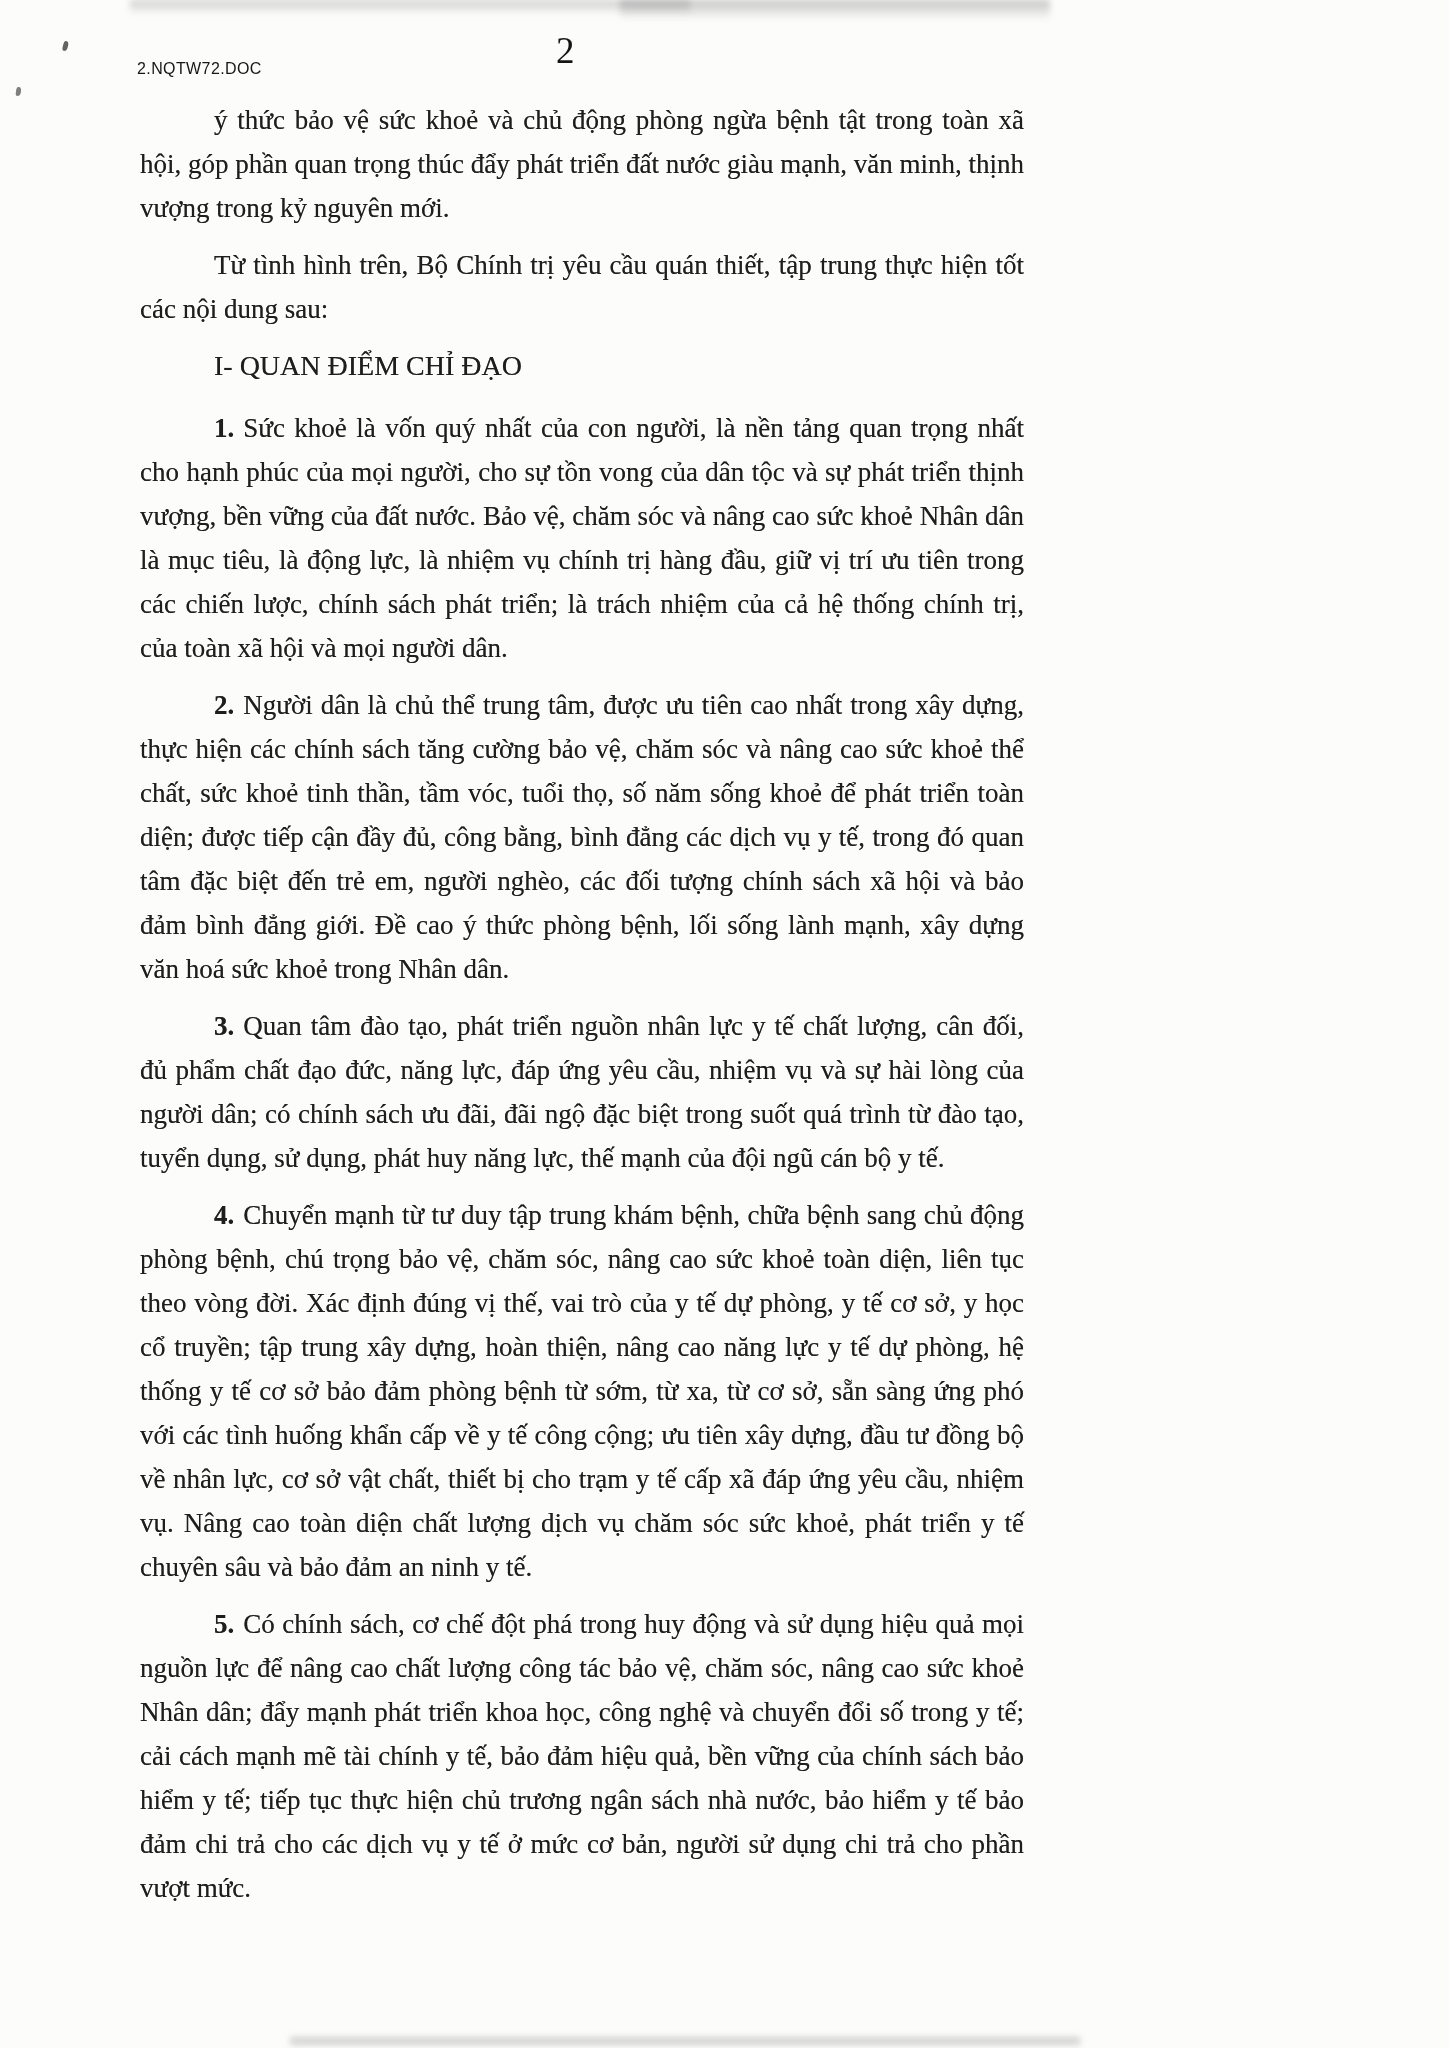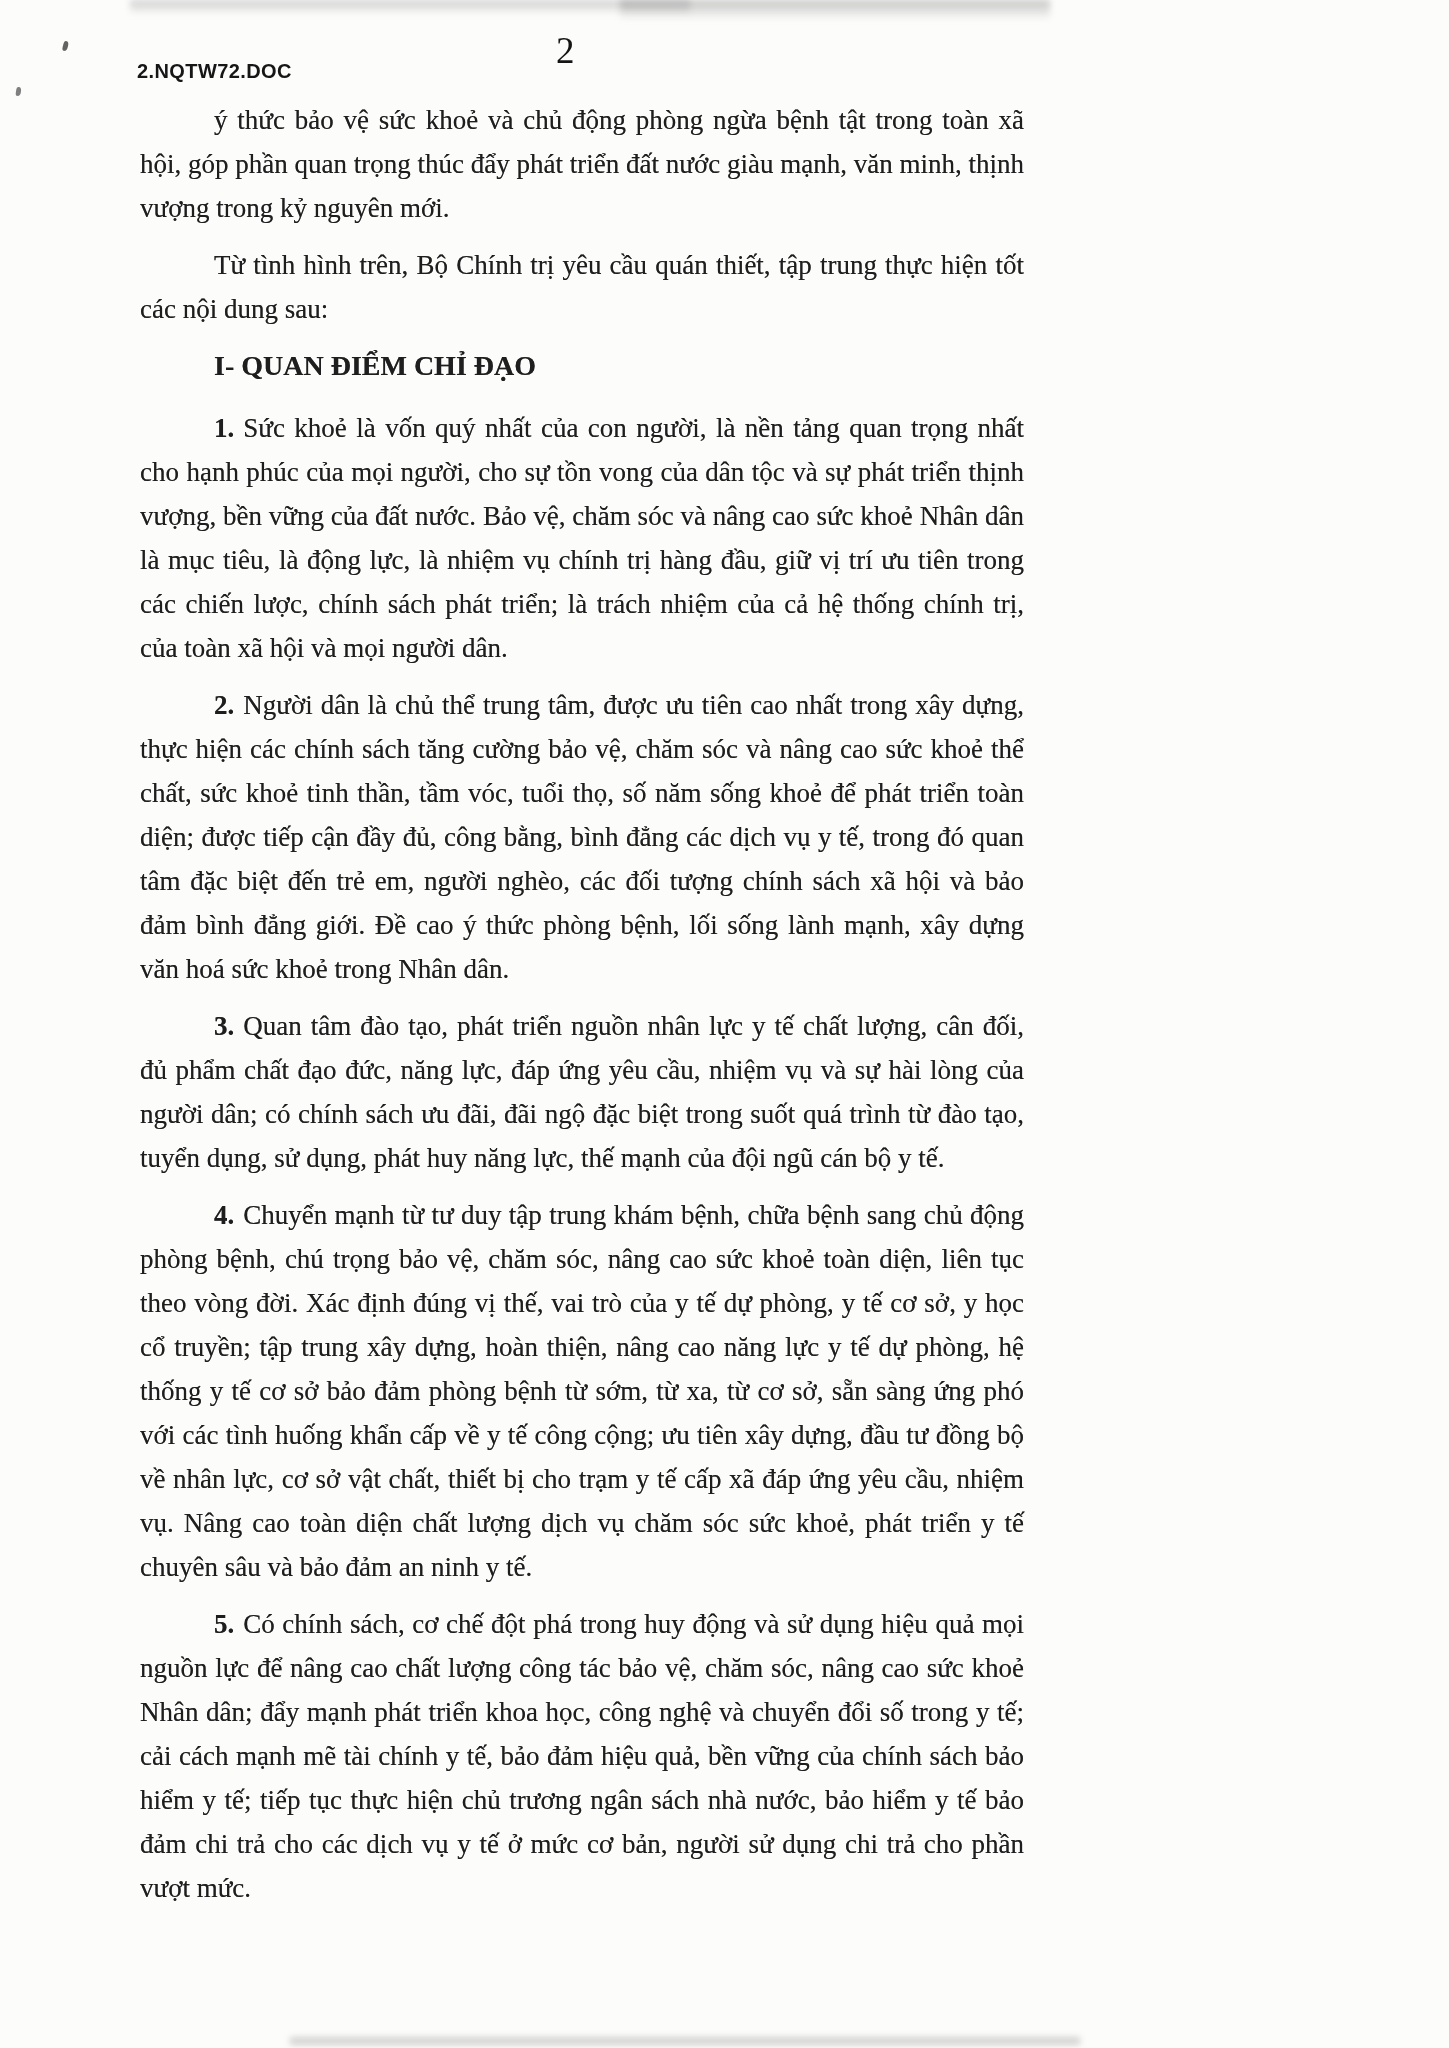--- a/index.html
+++ b/index.html
@@ -9,40 +9,40 @@
     margin:0 auto;
     background:#fcfcfb;
     overflow:hidden;
     font-family:"Liberation Serif","DejaVu Serif",serif;
     color:#1e1e1e;
   }
   
   .filename {
     position:absolute; left:137px; top:60px;
     font-family:"Liberation Sans","DejaVu Sans",sans-serif;
-    font-weight:bold; font-size:20px; letter-spacing:0.4px;
+    font-weight:normal; font-size:16px; letter-spacing:0.4px;
     color:#161616;
   }
   .pagenum {
     position:absolute; left:556px; top:32px;
     font-size:37px; line-height:1; color:#141414;
   }
   
   .content {
     position:absolute; left:140px; top:98px; width:884px;
   }
   .para {
     margin:0 0 13px 0;
     font-size:27px; line-height:44px;
     text-align:justify; text-indent:74px;
     text-shadow:0 0 0.6px rgba(10,10,10,.55);
   }
   .heading {
     margin:3px 0 18px 0;
-    font-weight:bold;
+    font-weight:normal;
     font-size:28px; line-height:44px;
     text-indent:74px;
     text-shadow:0 0 0.6px rgba(10,10,10,.6);
   }
   .num { margin-right:9px; font-weight:bold; }
   
   .mark1 {
     position:absolute; left:63px; top:41px; width:5px; height:10px;
     background:#3c3c3c; border-radius:40% 60% 60% 40%;
     transform:rotate(14deg); opacity:.8;

